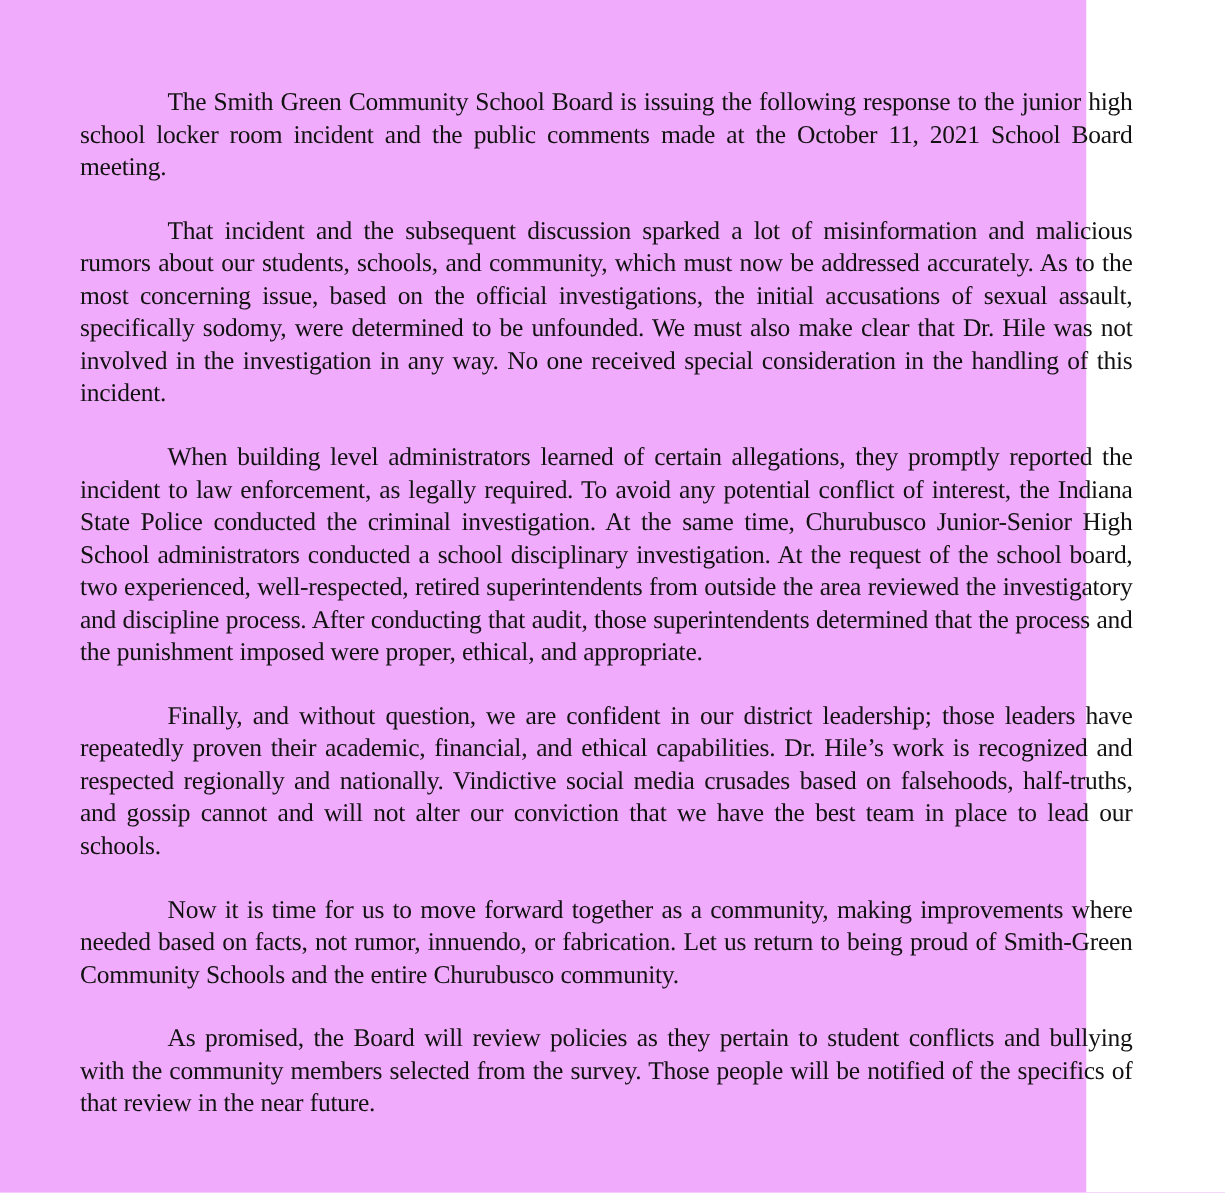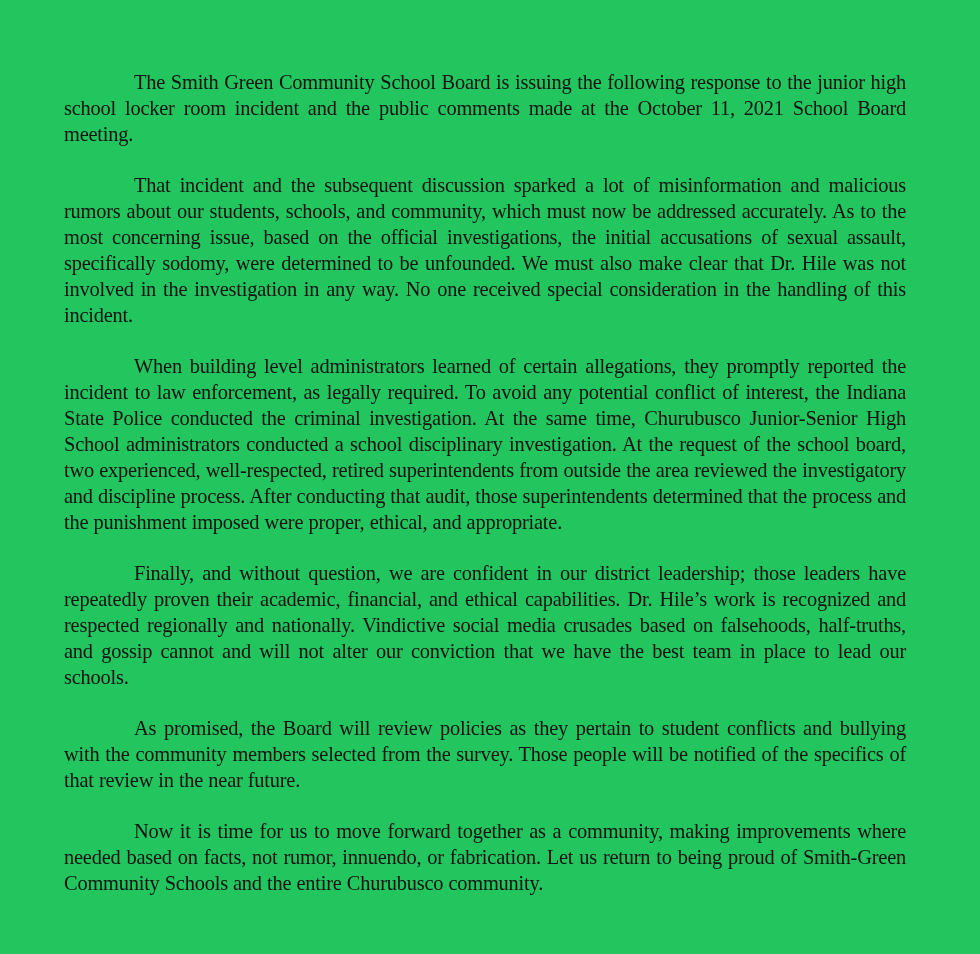--- a/index.html
+++ b/index.html
@@ -10,23 +10,23 @@
     width: 980px;
     height: 954px;
     background: #ffffff;
     font-family: "Liberation Serif", "DejaVu Serif", serif;
     color: #111111;
     overflow: hidden;
   }
 
   .page {
     position: relative;
-    width: 980px;
+    width: 869px;
     height: 954px;
-    background: #22c55e;
+    background: #f0abfc;
     box-sizing: border-box;
   }
 
   .document-body {
     position: absolute;
     left: 64px;
     top: 70px;
     width: 842px;
   }
 
@@ -57,18 +57,18 @@
   <div class="document-body">
 
     <p class="paragraph">The Smith Green Community School Board is issuing the following response to the junior high school locker room incident and the public comments made at the October 11, 2021 School Board meeting.</p>
 
     <p class="paragraph">That incident and the subsequent discussion sparked a lot of misinformation and malicious rumors about our students, schools, and community, which must now be addressed accurately.  As to the most concerning issue, based on the official investigations, the initial accusations of sexual assault, specifically sodomy, were determined to be unfounded. We must also make clear that Dr. Hile was not involved in the investigation in any way. No one received special consideration in the handling of this incident.</p>
 
     <p class="paragraph">When building level administrators learned of certain allegations, they promptly reported the incident to law enforcement, as legally required.  To avoid any potential conflict of interest, the Indiana State Police conducted the criminal investigation.  At the same time, Churubusco Junior-Senior High School administrators conducted a school disciplinary investigation.   At the request of the school board, two experienced, well-respected, retired superintendents from outside the area reviewed the investigatory and discipline process.  After conducting that audit, those superintendents determined that the process and the punishment imposed were proper, ethical, and appropriate.</p>
 
     <p class="paragraph">Finally, and without question, we are confident in our district leadership; those leaders have repeatedly proven their academic, financial, and ethical capabilities. Dr. Hile’s work is recognized and respected regionally and nationally. Vindictive social media crusades based on falsehoods, half-truths, and gossip cannot and will not alter our conviction that we have the best team in place to lead our schools.</p>
 
+    <p class="paragraph">Now it is time for us to move forward together as a community, making improvements where needed based on facts, not rumor, innuendo, or fabrication. Let us return to being proud of Smith-Green Community Schools and the entire Churubusco community.</p>
+
     <p class="paragraph">As promised, the Board will review policies as they pertain to student conflicts and bullying with the community members selected from the survey.  Those people will be notified of the specifics of that review in the near future.</p>
-
-    <p class="paragraph">Now it is time for us to move forward together as a community, making improvements where needed based on facts, not rumor, innuendo, or fabrication. Let us return to being proud of Smith-Green Community Schools and the entire Churubusco community.</p>
 
   </div>
 </div>
 
 </body></html>

